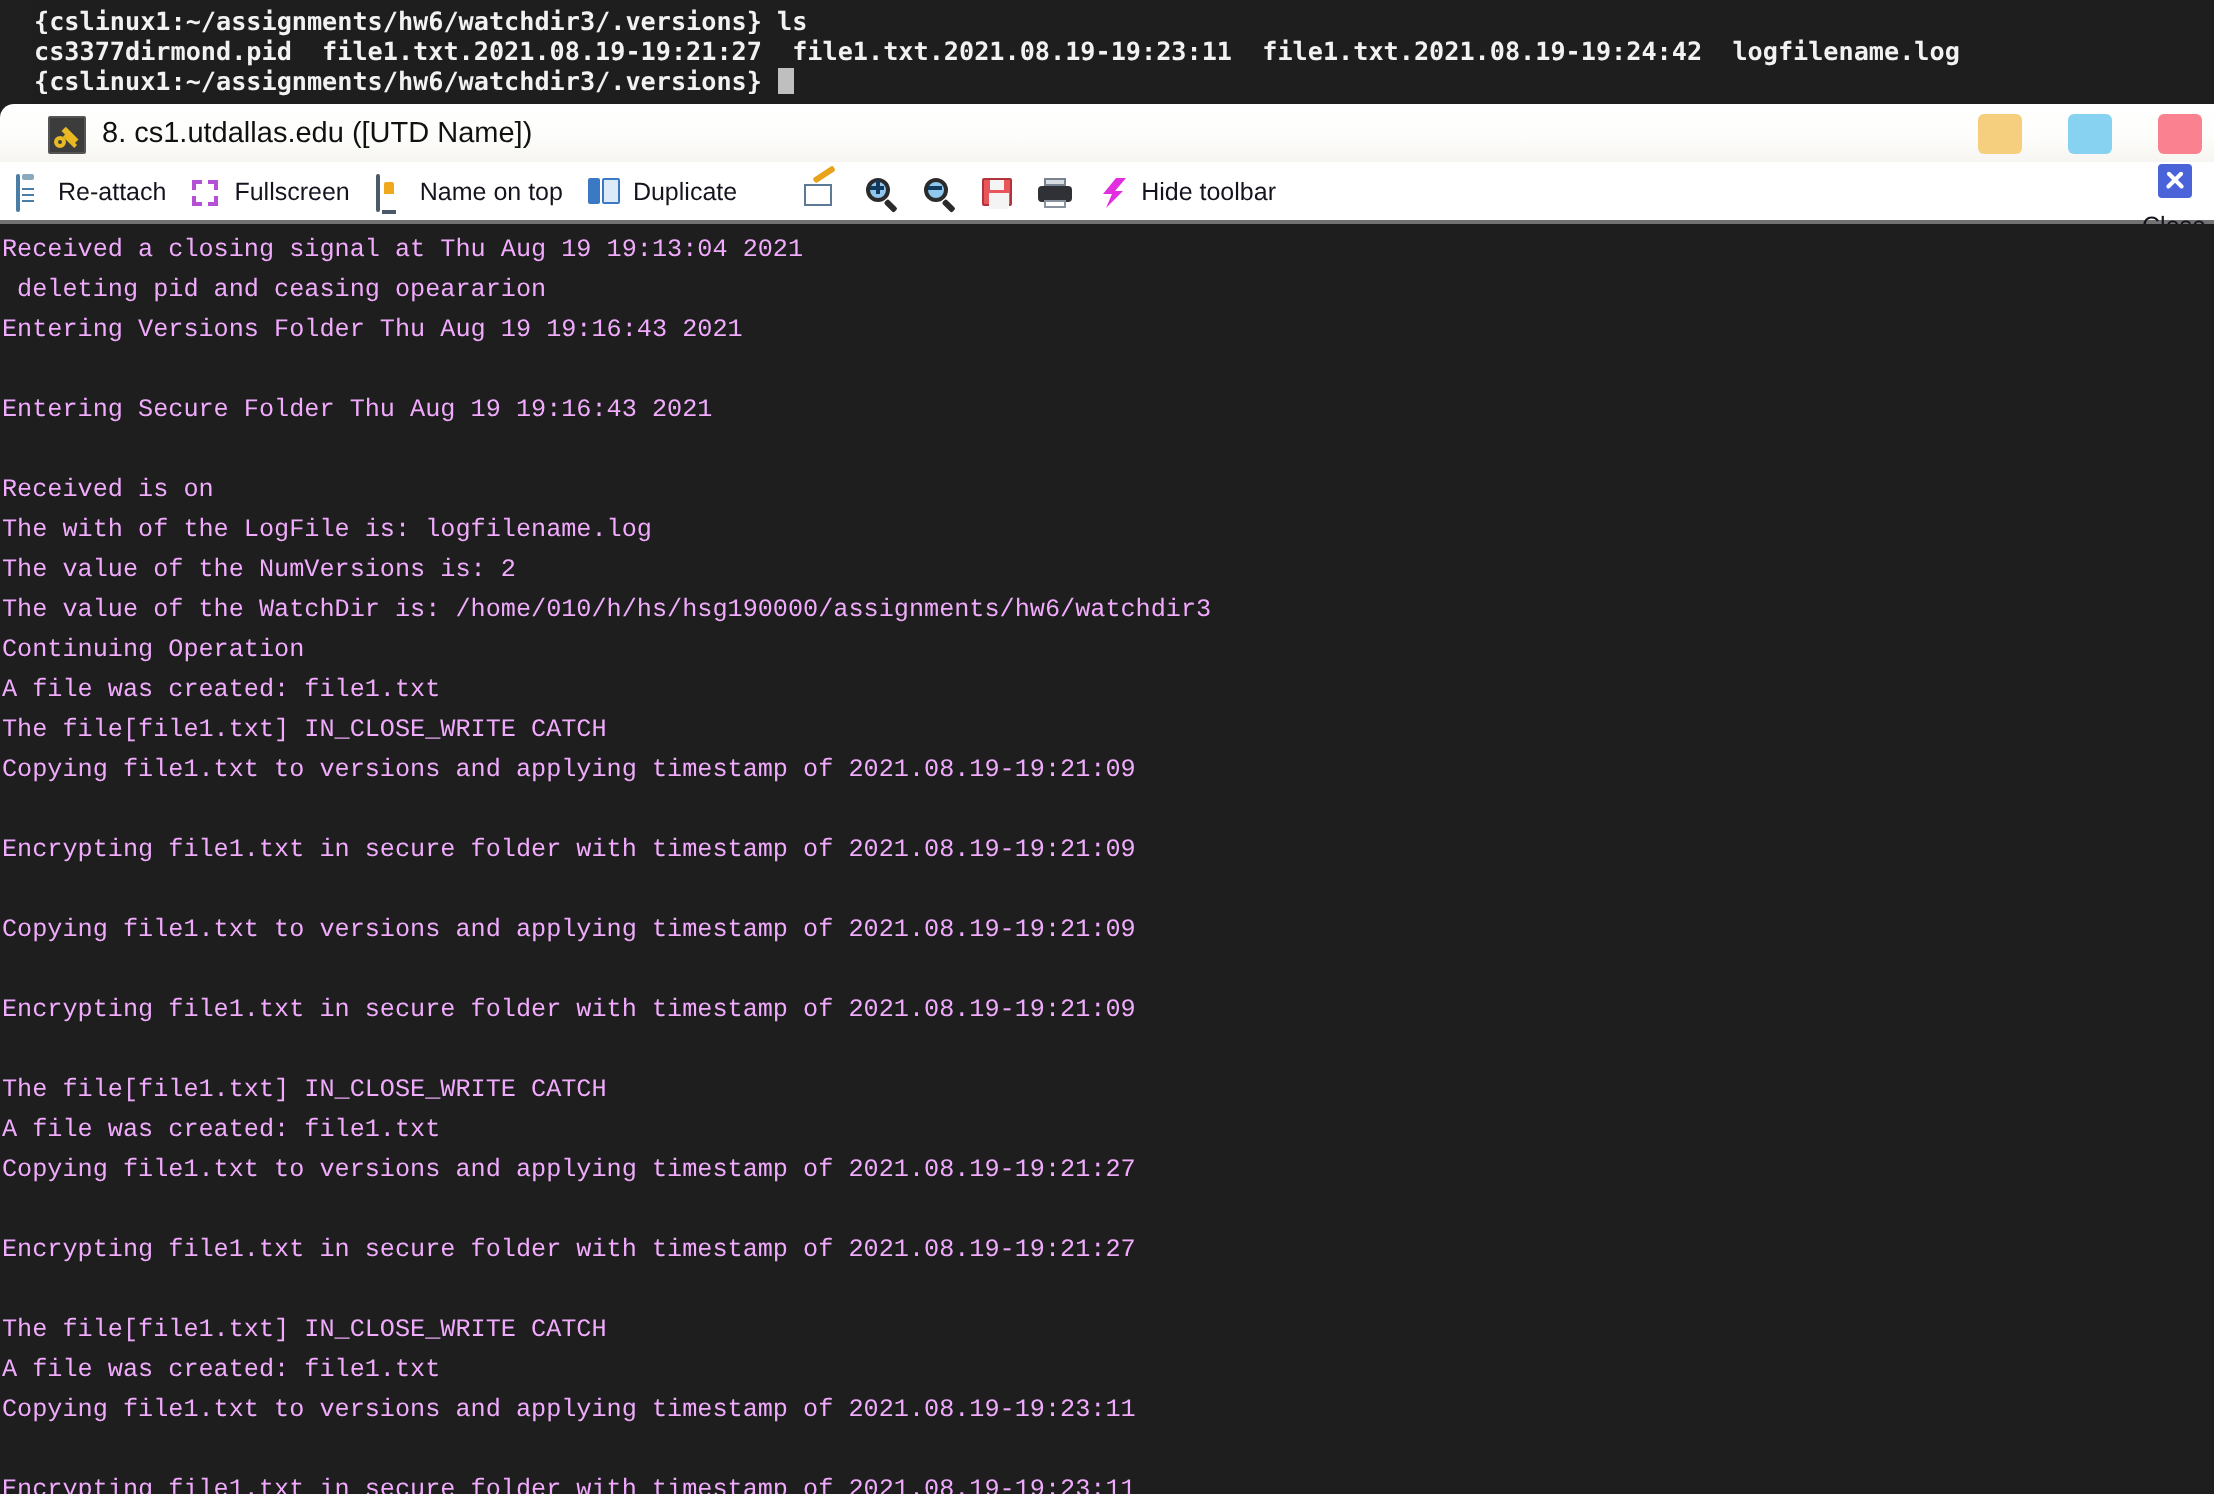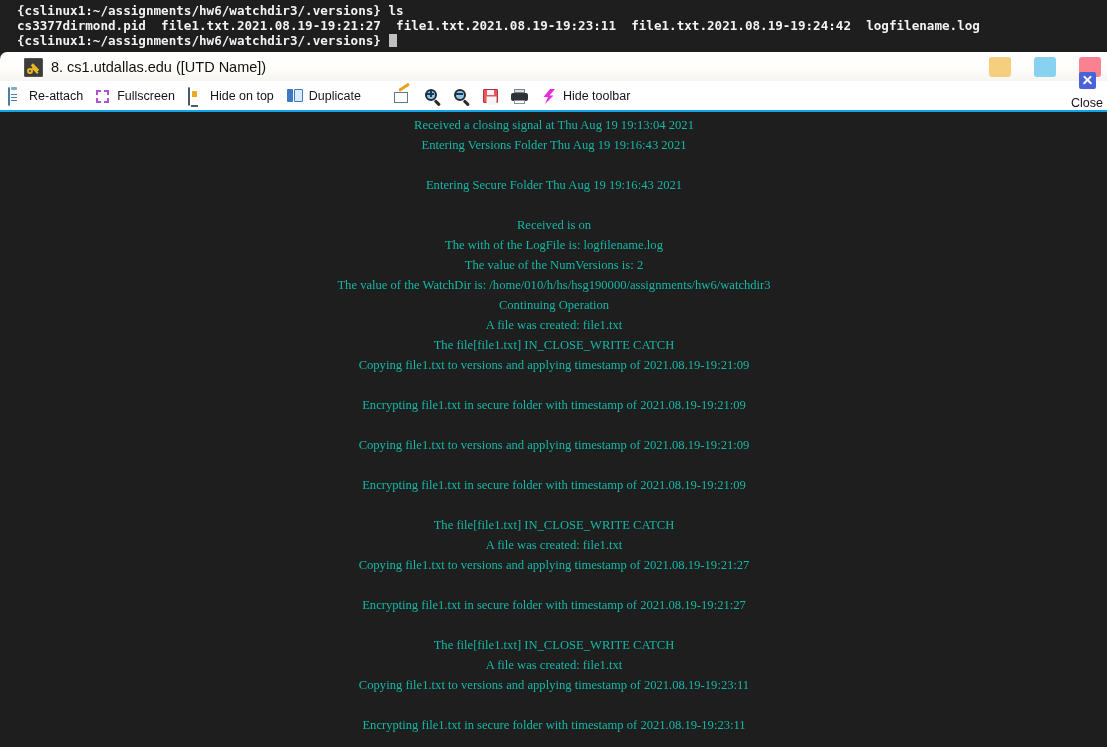--- a/index.html
+++ b/index.html
@@ -116,24 +116,24 @@
   .win-btn.maximize { background: #86d2f0; }
   .win-btn.close    { background: #fa8190; }
 
   
   .toolbar {
     position: absolute;
     left: 0; top: 82px;
     width: 1107px;
     height: 30px;
     background: #ffffff;
-    border-bottom: 2px solid #0ea5e9;
+    border-bottom: 2px solid #737373;
     box-sizing: border-box;
     display: flex;
-    align-items: flex-end;
+    align-items: flex-start;
   }
   .tb-item {
     display: flex;
     align-items: center;
     gap: 6px;
     height: 28px;
     padding: 0 6px;
     white-space: nowrap;
     cursor: default;
   }
@@ -359,28 +359,27 @@
     position: absolute;
     left: 0; top: 112px;
     width: 1107px;
     height: 635px;
     background: #1e1e1e;
     overflow: hidden;
     padding-top: 3px;
     box-sizing: border-box;
   }
   .term-line {
-    font-family: Liberation Serif, serif;
+    font-family: Liberation Mono, monospace;
     font-size: 12.6px;
     line-height: 20px;
     height: 20px;
-    color: #14b8a6;
+    color: #f0abfc;
     white-space: pre;
     padding-left: 1px;
-    text-align: center;
   }
 </style>
 </head>
 <body>
 
 <div id="app">
 
   <div class="host-term">
     <div class="host-line">{cslinux1:~/assignments/hw6/watchdir3/.versions} ls</div>
     <div class="host-line">cs3377dirmond.pid  file1.txt.2021.08.19-19:21:27  file1.txt.2021.08.19-19:23:11  file1.txt.2021.08.19-19:24:42  logfilename.log</div>
@@ -411,21 +410,21 @@
           <span></span>
           <span></span>
           <span></span>
           <span></span>
         </span>
       <span class="tb-label">Fullscreen</span>
     </div>
 
     <div class="tb-item">
       <span class="tb-icon"><span class="ic-top"></span></span>
-      <span class="tb-label">Hide on top</span>
+      <span class="tb-label">Name on top</span>
     </div>
 
     <div class="tb-item">
       <span class="tb-icon ic-dup"></span>
       <span class="tb-label">Duplicate</span>
     </div>
 
     <div style="width:20px"></div>
 
     <div class="tb-item">
@@ -472,20 +471,21 @@
 
     <div class="tb-close">
       <span class="ic-x"></span>
       <span class="tb-label">Close</span>
     </div>
   </div>
 
   <div class="term">
     <div id="term-lines">
         <div class="term-line">Received a closing signal at Thu Aug 19 19:13:04 2021</div>
+        <div class="term-line"> deleting pid and ceasing opeararion</div>
         <div class="term-line">Entering Versions Folder Thu Aug 19 19:16:43 2021</div>
         <div class="term-line">&nbsp;</div>
         <div class="term-line">Entering Secure Folder Thu Aug 19 19:16:43 2021</div>
         <div class="term-line">&nbsp;</div>
         <div class="term-line">Received is on</div>
         <div class="term-line">The with of the LogFile is: logfilename.log</div>
         <div class="term-line">The value of the NumVersions is: 2</div>
         <div class="term-line">The value of the WatchDir is: /home/010/h/hs/hsg190000/assignments/hw6/watchdir3</div>
         <div class="term-line">Continuing Operation</div>
         <div class="term-line">A file was created: file1.txt</div>

